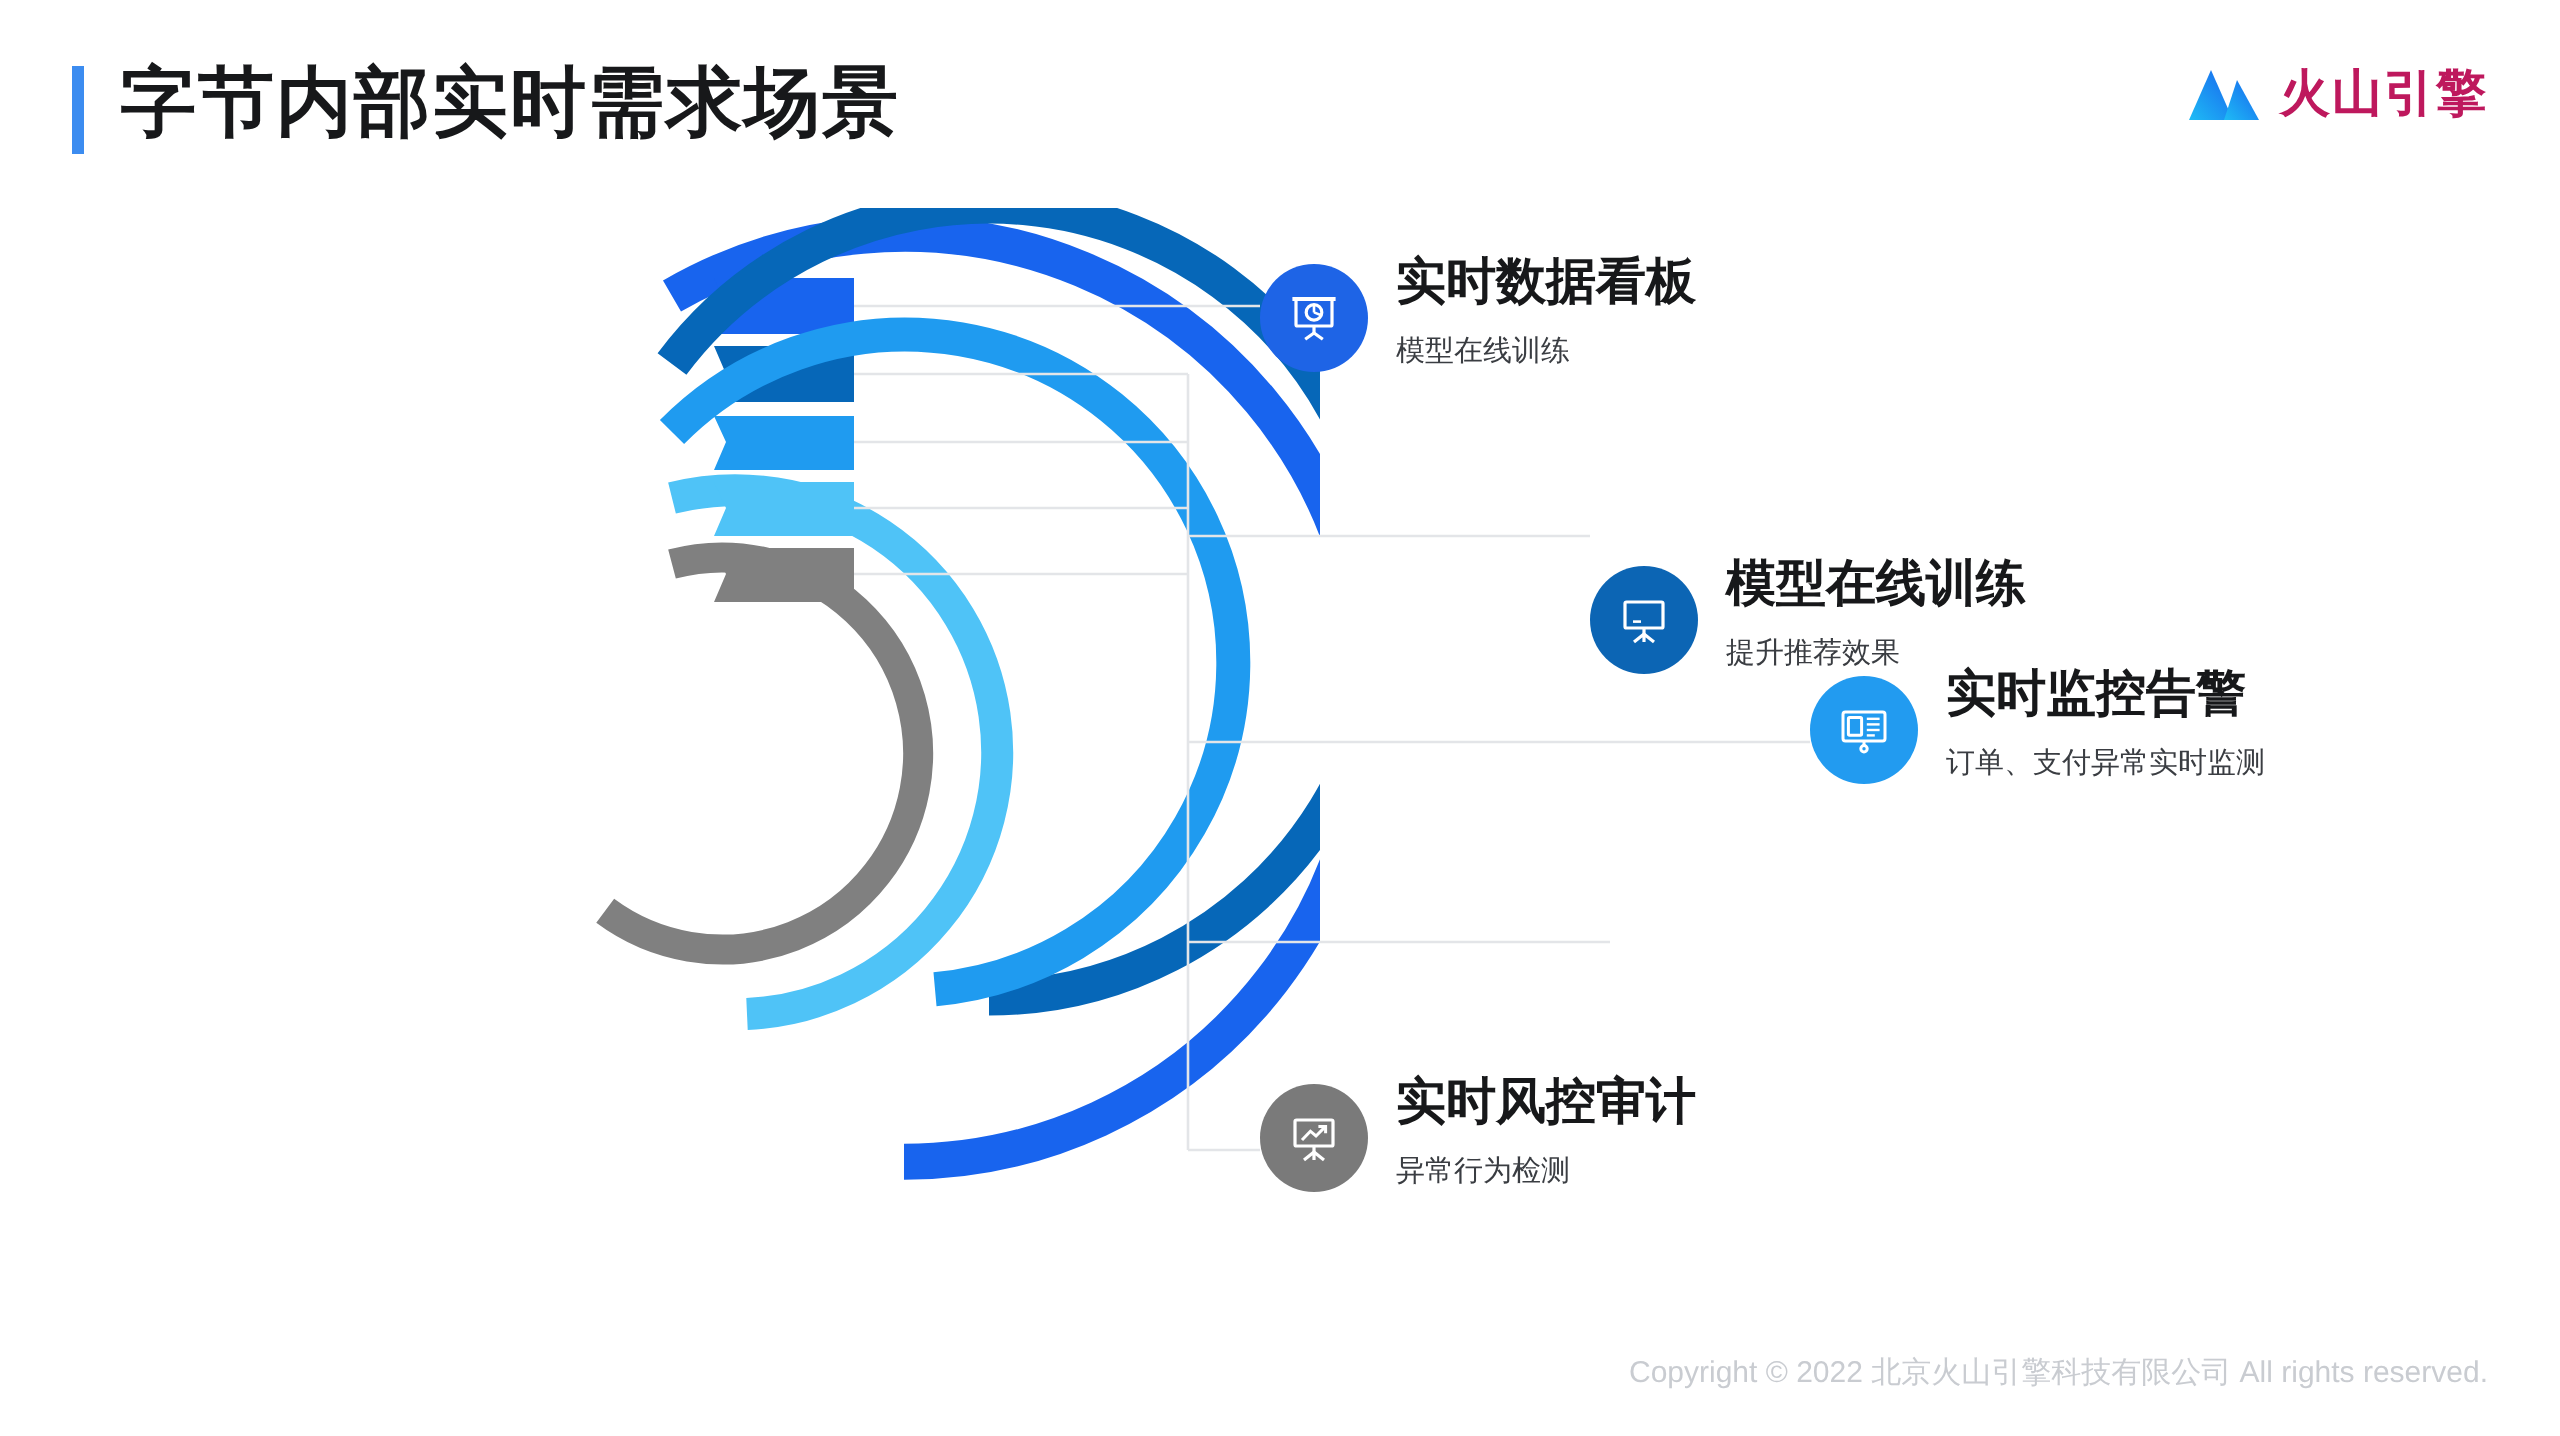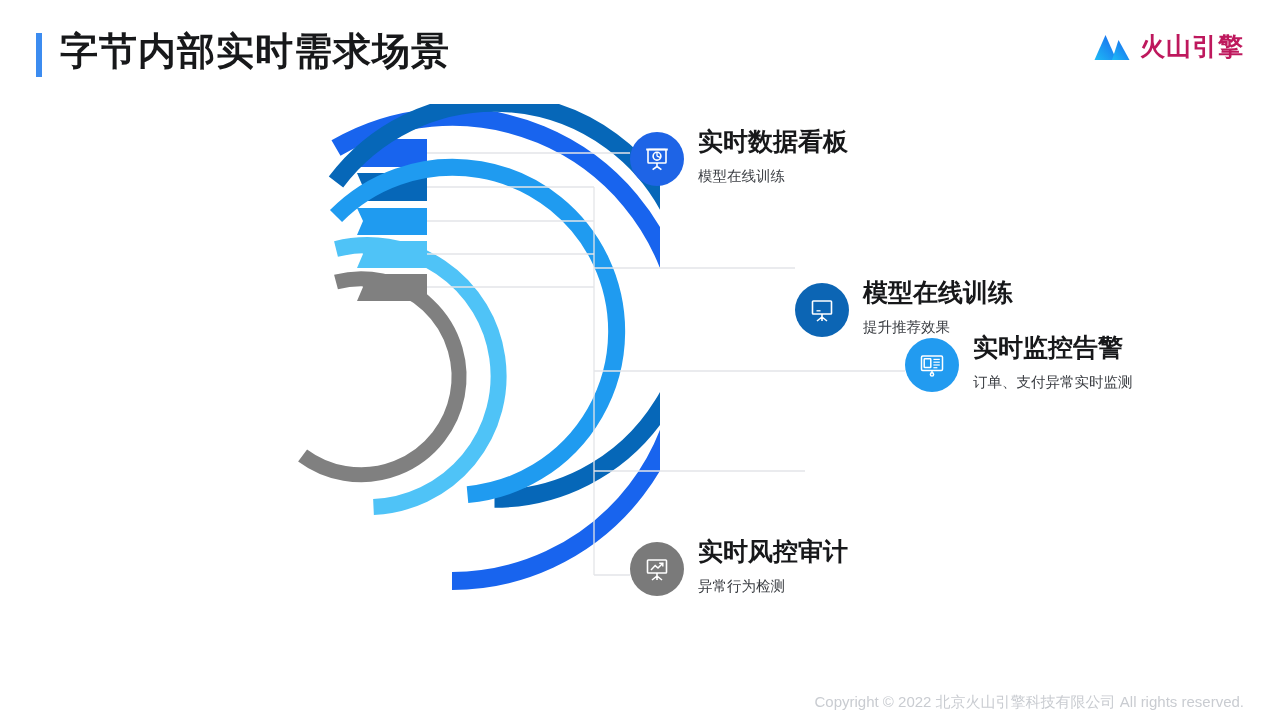--- a/index.html
+++ b/index.html
@@ -124,21 +124,20 @@
     width: 1280px;
     height: 54px;
   }
   #footer-copyright {
     position: absolute;
     right: 36px;
     top: 13px;
     font-size: 15px;
     color: #C9CCD1;
     white-space: nowrap;
-    margin-top: 16px;
   }
 </style>
 </head>
 <body>
 
 <div id="slide-header">
   <div id="title-accent-bar"></div>
   <div id="page-title">字节内部实时需求场景</div>
 
   <div id="brand-logo">

